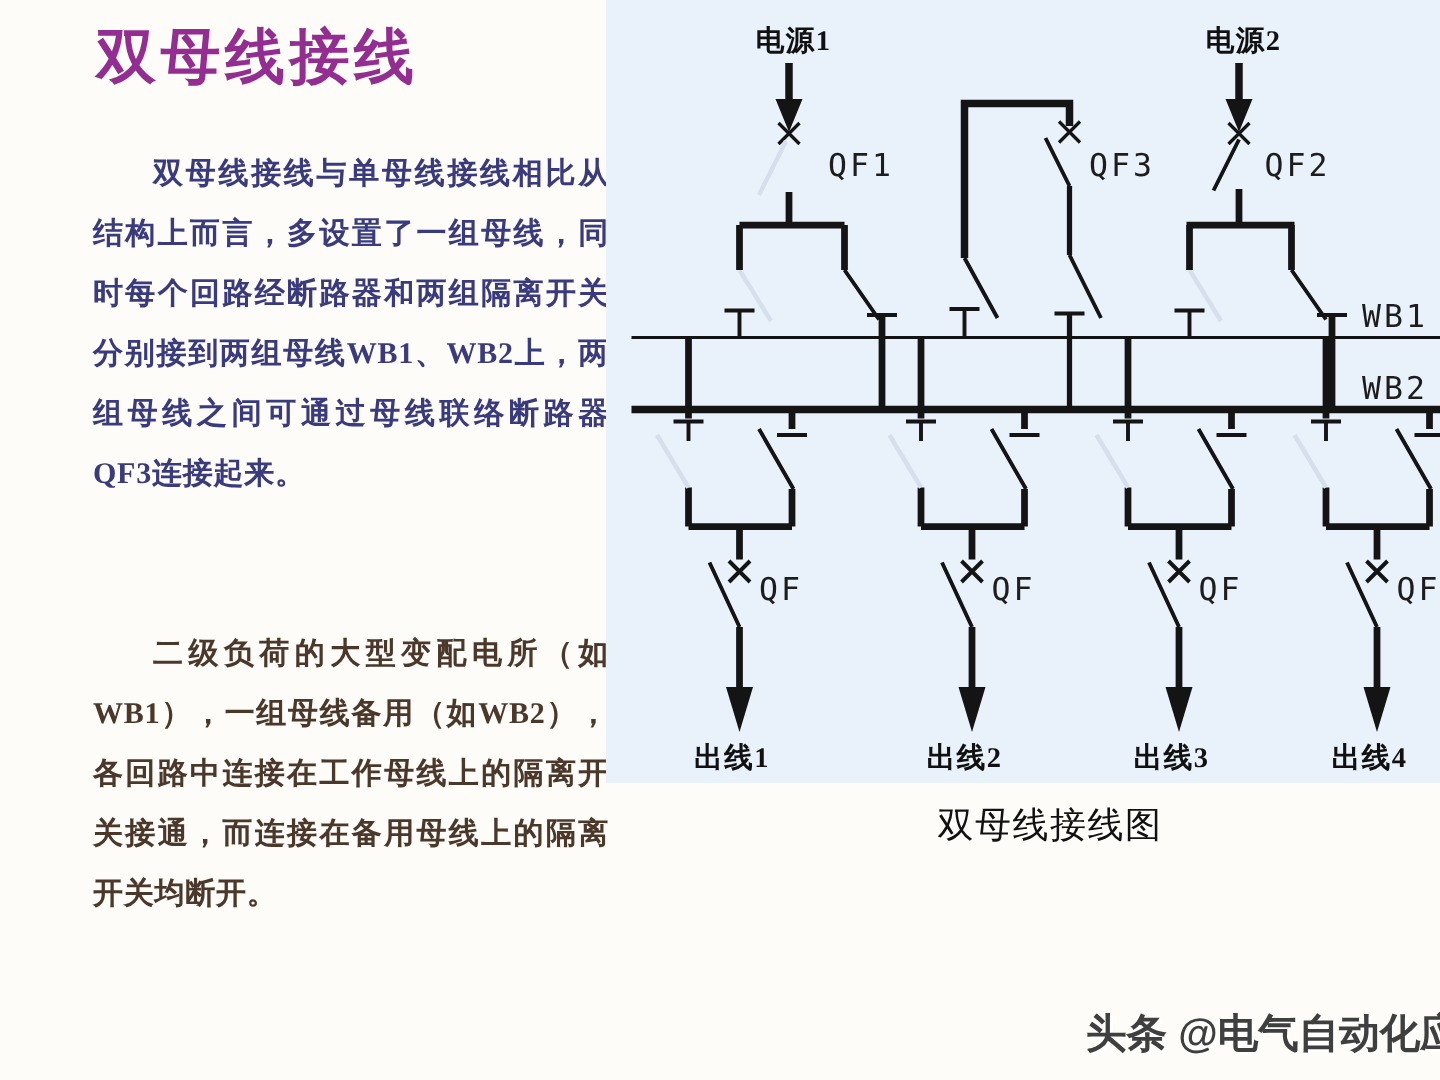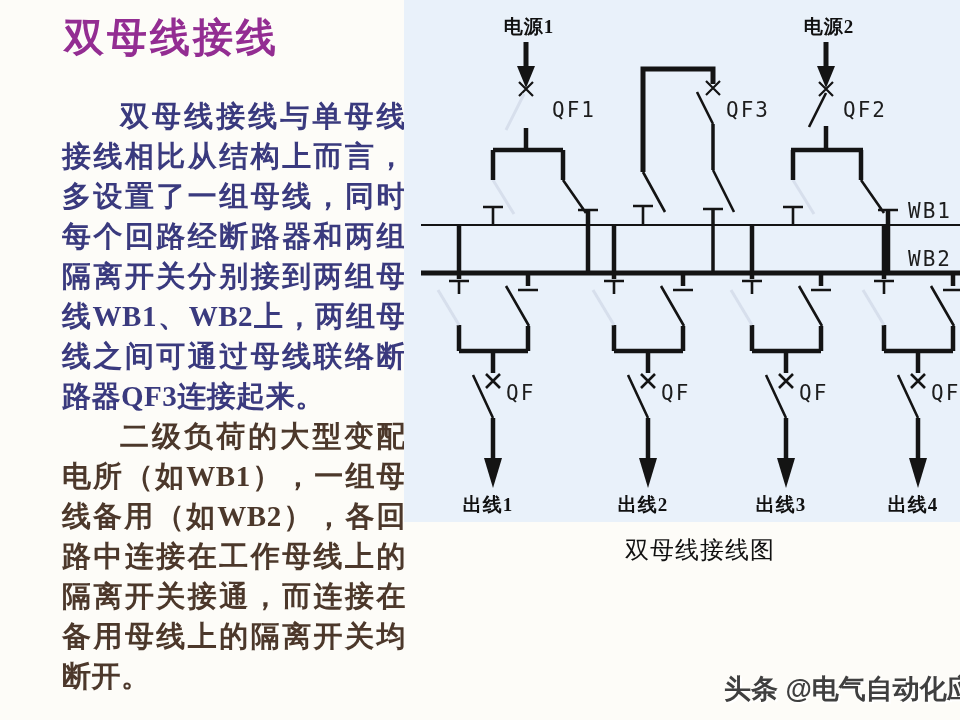--- a/index.html
+++ b/index.html
@@ -11,21 +11,21 @@
   .slide{position:absolute;inset:0;width:960px;height:720px;margin-left:36px;}
 
   
   .title{
     position:absolute;left:28px;top:10px;width:330px;
     font-size:40px;font-weight:bold;letter-spacing:3px;
     color:#932d92;
   }
   .para{
     position:absolute;left:26px;width:344px;
-    font-size:29px;line-height:40px;font-weight:600;
+    font-size:20px;line-height:40px;font-weight:600;
     text-indent:2em;text-align:justify;letter-spacing:0.5px;
   }
   .para1{top:96px;color:#3a3a7e;}
   .para2{top:416px;color:#4c382b;}
 
   
   .diagram-panel{
     position:absolute;left:368px;top:0;width:592px;height:522px;
     background:#e9f1fa;
   }

